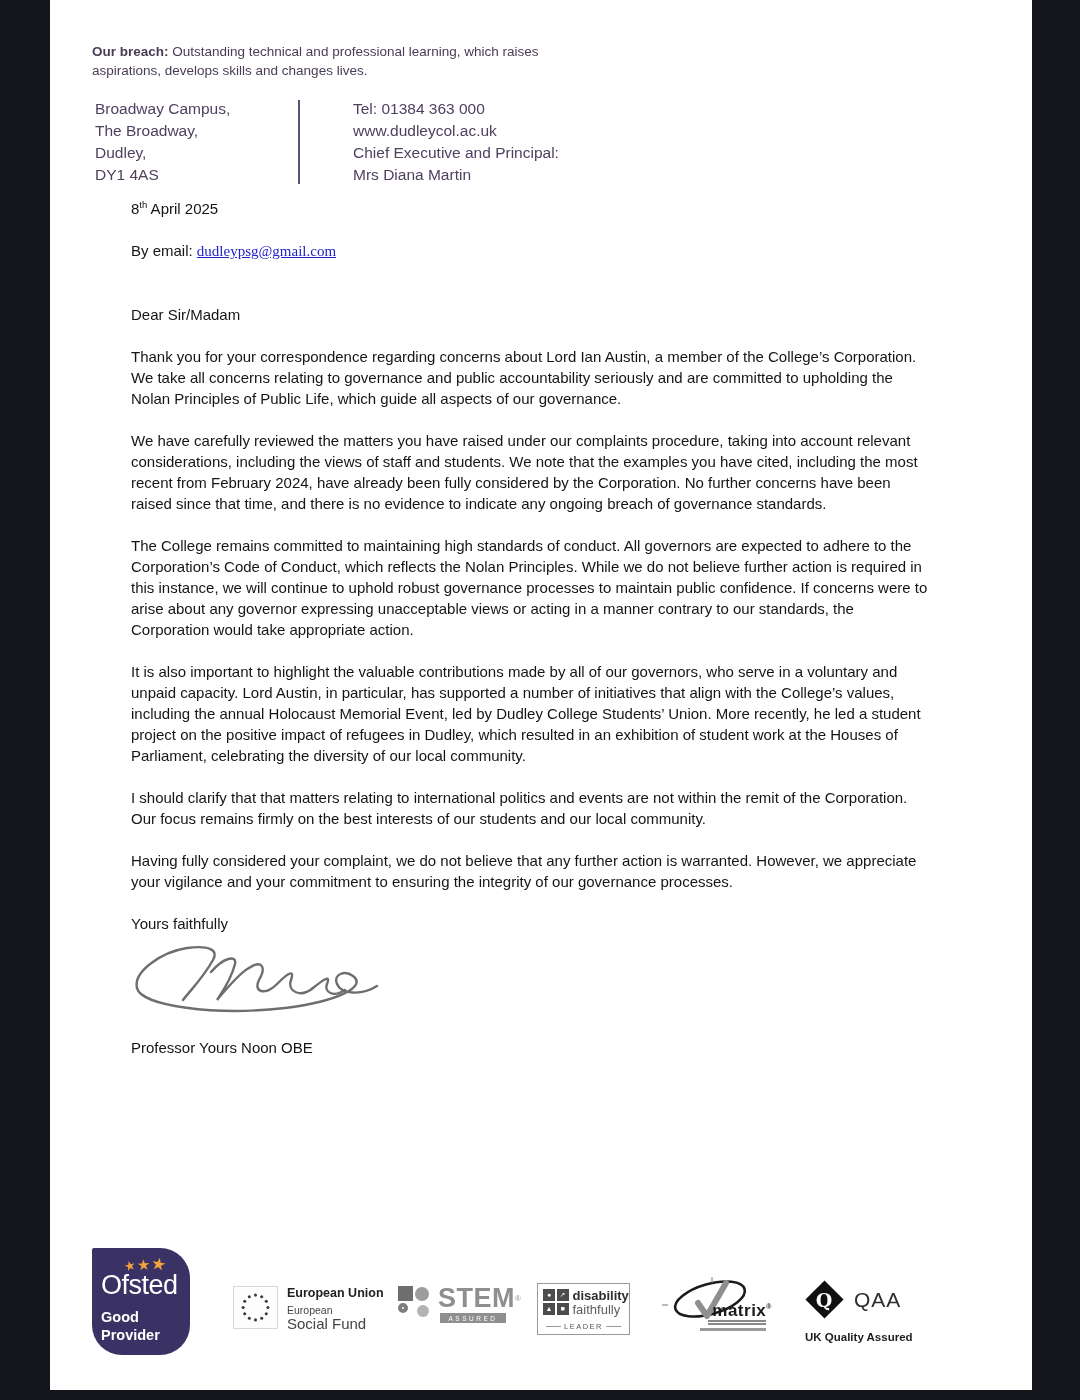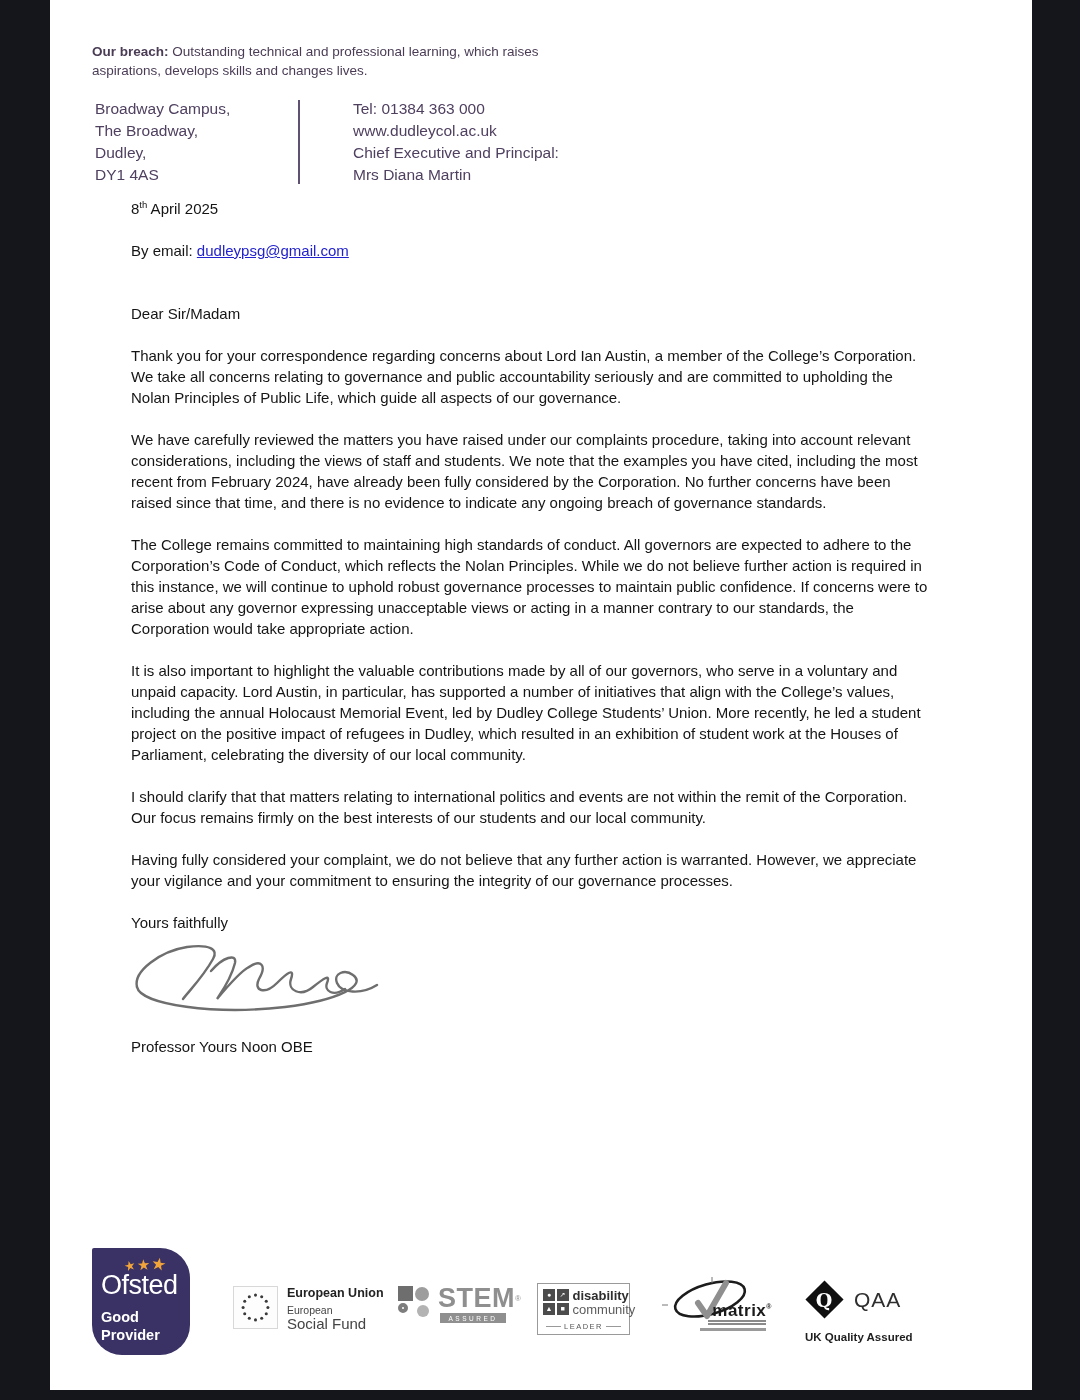--- a/index.html
+++ b/index.html
@@ -20,21 +20,21 @@
   .logo-mark { position:absolute; left:0; top:0; }
   .logo-text { position:absolute; left:118px; top:22px; color:#5e2c8e; font-weight:400; }
   .logo-text .l1, .logo-text .l2 { font-size:40px; line-height:37px; letter-spacing:-1px; }
   .logo-text .l3 { font-size:20px; line-height:24px; color:#575069; letter-spacing:0; margin-top:2px; margin-left:6px; }
 
   
   .letter { position:absolute; left:81px; top:198px; width:800px; font-size:15px; line-height:21px; color:#151515; }
   .letter .blk { margin-bottom:21px; }
   .letter .blk-lg { margin-bottom:42px; }
   sup.ord { font-size:9.5px; vertical-align:super; line-height:0; }
-  a.email { color:#2222cc; text-decoration:underline; }
+  a.email { color:#2222cc; text-decoration:underline;font-family:Liberation Serif, serif; }
   .sig-wrap { margin:6px 0 10px -6px; }
   .sig-name { line-height:22px; }
 
   
   .ofsted { position:absolute; left:42px; top:1248px; width:98px; height:107px; background:#3a3164;
             border-radius:2px 30px 30px 30px; color:#fff; }
   .ofsted .stars { position:absolute; top:6px; left:32px; color:#f0a43a; font-size:17px; letter-spacing:1px; }
   .ofsted .stars span:nth-child(1){ font-size:13px; display:inline-block; transform:rotate(-14deg); }
   .ofsted .stars span:nth-child(2){ font-size:15px; display:inline-block; transform:rotate(-4deg); }
   .ofsted .stars span:nth-child(3){ font-size:17px; display:inline-block; transform:rotate(10deg); }
@@ -190,21 +190,21 @@
     <div class="dc">
       <div class="dc-top">
         <div class="dc-grid">
           <div>●</div>
           <div>↗</div>
           <div>▲</div>
           <div>■</div>
         </div>
         <div class="dc-words">
           <div class="w1">disability</div>
-          <div class="w2">community</div>
+          <div class="w2">faithfully</div>
         </div>
       </div>
       <div class="dc-leader">
           <span>LEADER</span>
         </div>
     </div>
 
     <div class="matrix">
       <svg width="120" height="66" viewBox="0 0 120 66">
         <ellipse cx="50" cy="24" rx="36" ry="15" fill="none" stroke="#1c1c1c" stroke-width="2.6" transform="rotate(-16 50 24)"></ellipse>

